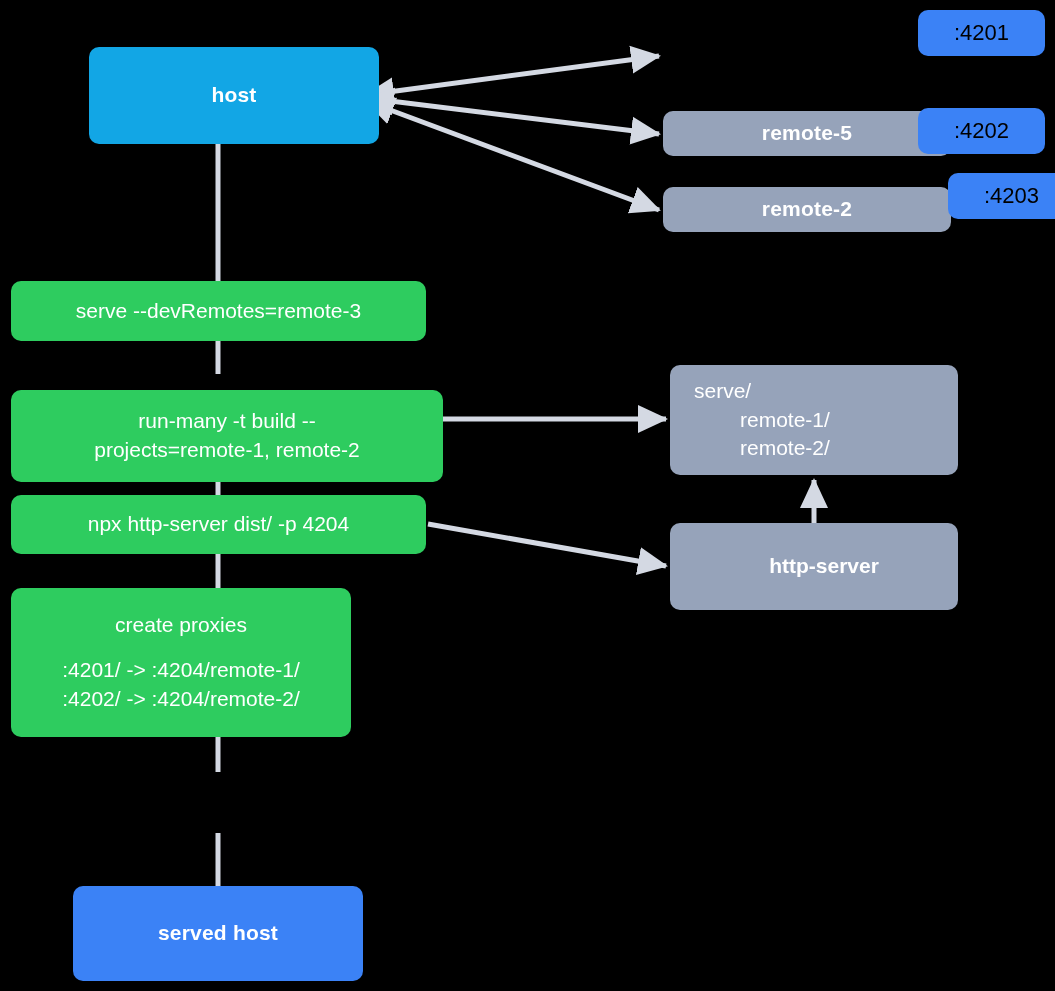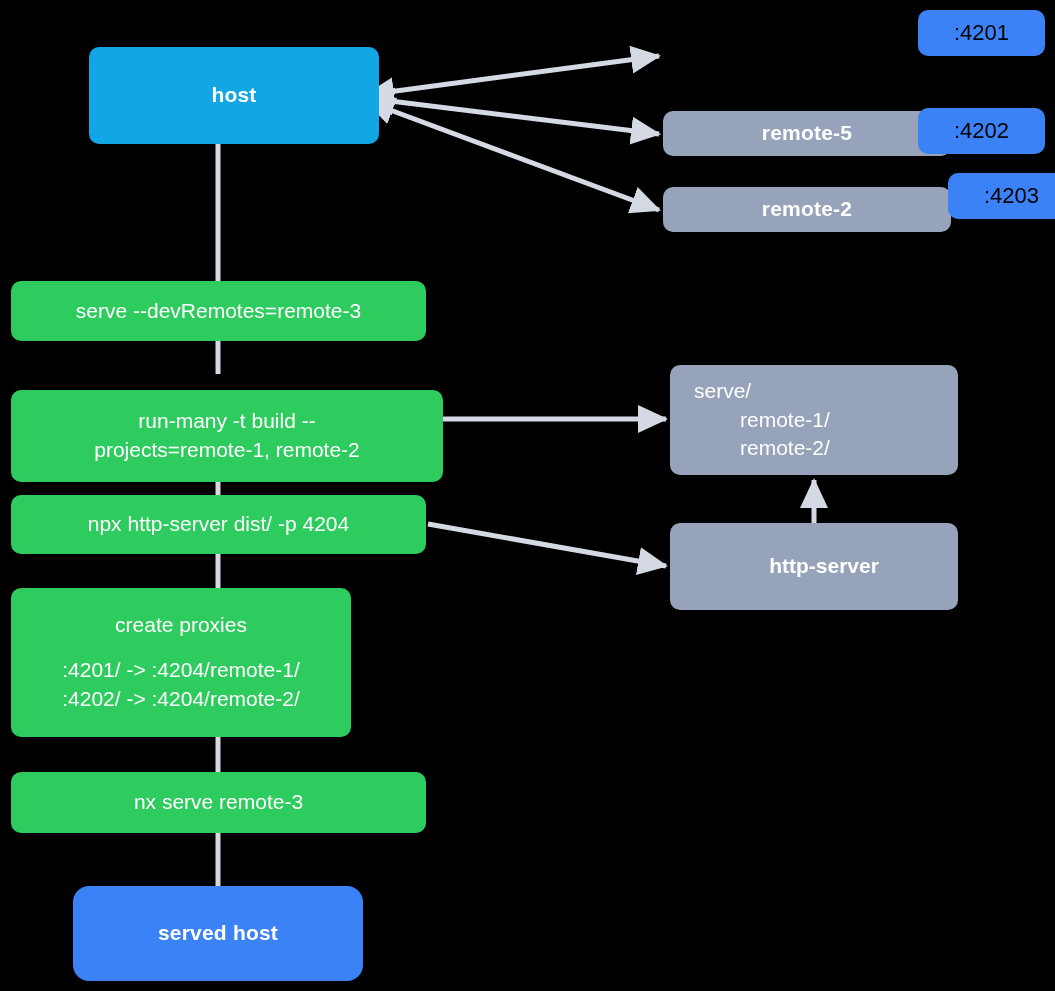--- a/index.html
+++ b/index.html
@@ -42,21 +42,20 @@
     font-weight: bold;
     font-size: 21px;
     letter-spacing: 0.2px;
   }
 
   .node-served-host {
     background: #3B82F6;
     font-weight: bold;
     font-size: 21px;
     letter-spacing: 0.2px;
-    border-radius: 16px;
   }
 
   .node-remote {
     background: #96A3BA;
     font-weight: bold;
     font-size: 21px;
     letter-spacing: 0.2px;
     z-index: 2;
   }
 
@@ -190,23 +189,20 @@
     <span class="cmd-sub">npx http-server dist/ -p 4204</span>
   </div>
 
   <div class="node node-cmd" style="left:11px; top:588px; width:340px; height:149px;">
     <span class="cmd-sub">create proxies</span>
     <span class="cmd-spacer"></span>
     <span class="cmd-sub">:4201/ -&gt; :4204/remote-1/</span>
     <span class="cmd-sub">:4202/ -&gt; :4204/remote-2/</span>
   </div>
 
-  <div class="node node-cmd" style="left:11px; top:772px; width:415px; height:61px;">
-    <span class="cmd-sub">nx serve remote-3</span>
-  </div>
 
   <div class="node node-served-host" style="left:73px; top:886px; width:290px; height:95px;">
     <span>served host</span>
   </div>
 
   <div class="node node-gray left" style="left:670px; top:365px; width:288px; height:110px;">
     <span class="cmd-sub" style="padding-left:0px;">serve/</span>
     <span class="cmd-sub" style="padding-left:46px;">remote-1/</span>
     <span class="cmd-sub" style="padding-left:46px;">remote-2/</span>
   </div>

